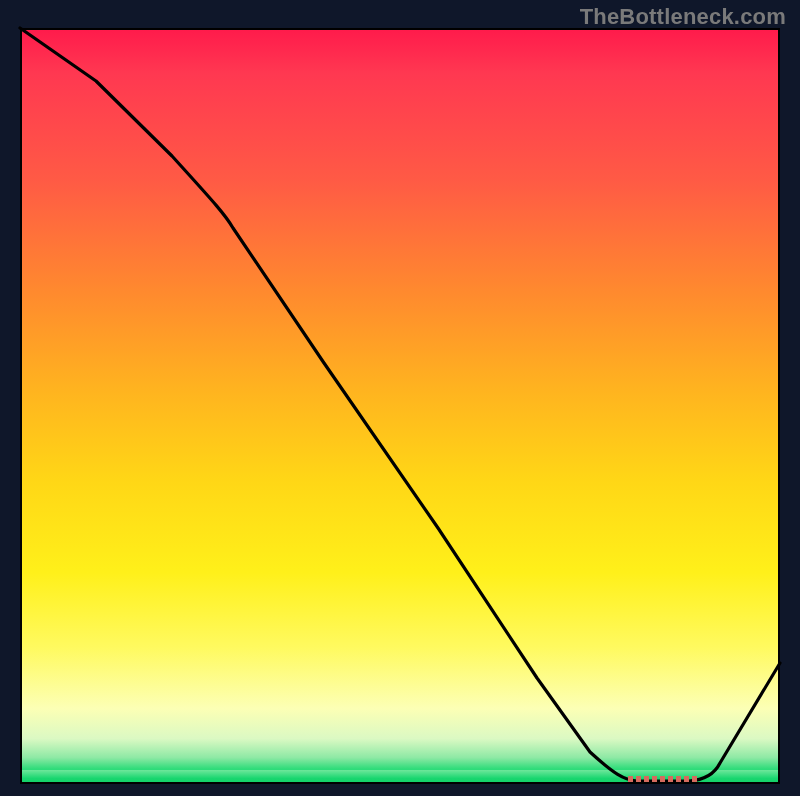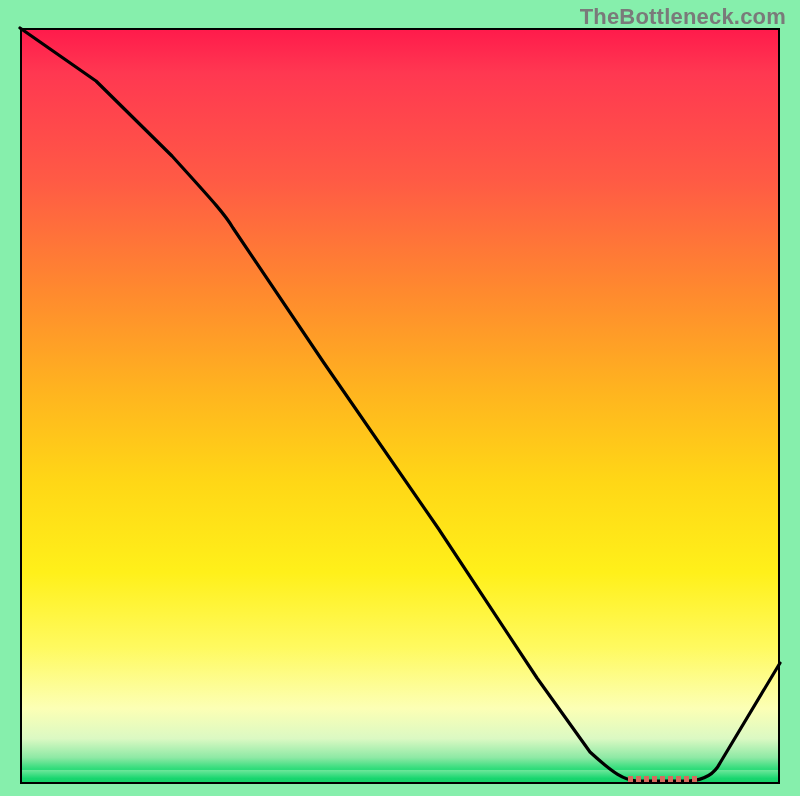--- a/index.html
+++ b/index.html
@@ -8,21 +8,21 @@
     width: 800px;
     height: 800px;
     overflow: hidden;
     background: #ffffff;
     font-family: Arial, Helvetica, sans-serif;
   }
   .outer {
     position: relative;
     width: 800px;
     height: 796px;
-    background: #86efac;
+    background: #0f172a;
   }
   .watermark {
     position: absolute;
     top: 4px;
     right: 14px;
     font-size: 22px;
     font-weight: 600;
     color: #7a7a7a;
     letter-spacing: 0.2px;
     pointer-events: none;

